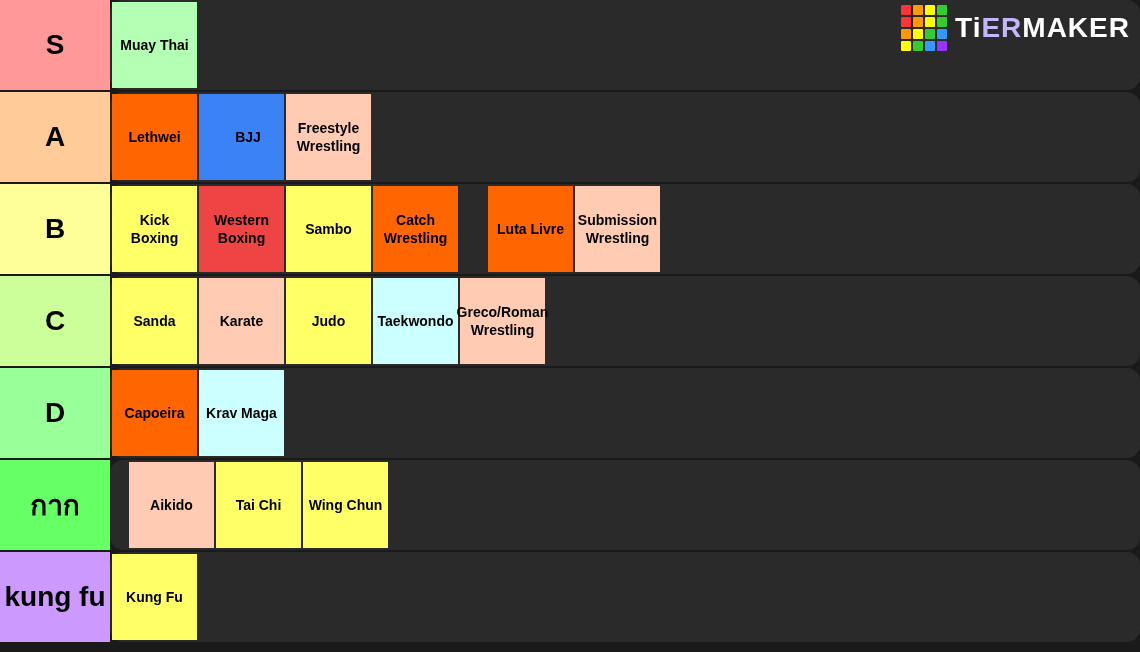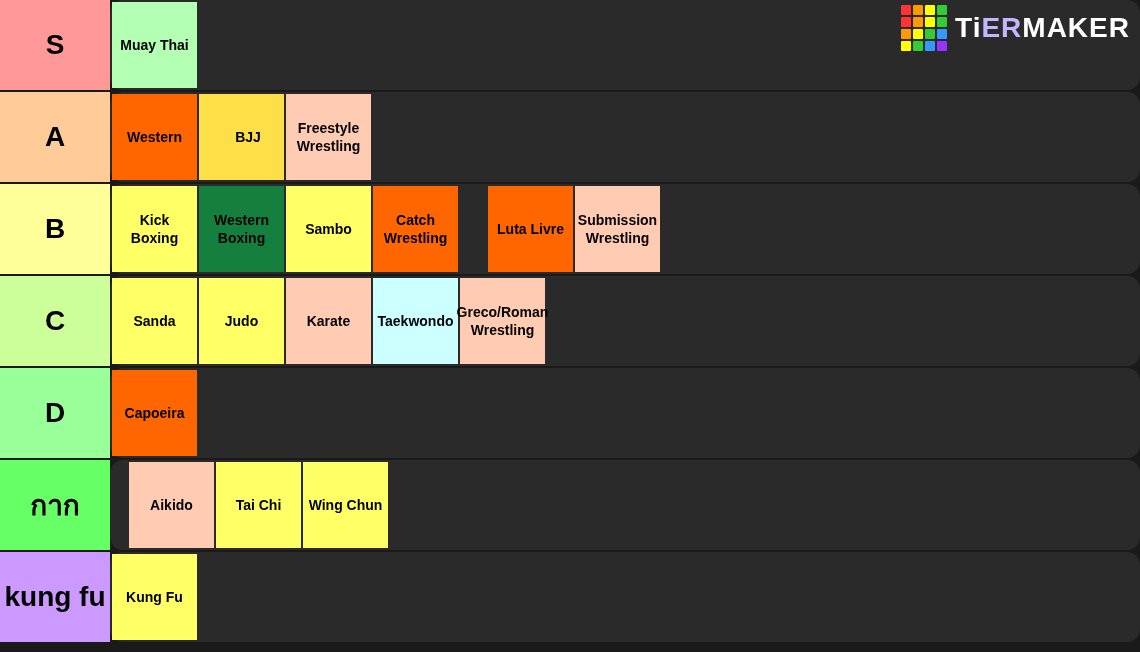--- a/index.html
+++ b/index.html
@@ -115,50 +115,51 @@
   <div id="tier-container">
       <div class="tier-row">
         <div class="tier-label" style="background: rgb(255, 153, 153);">S</div>
         <div class="tier-items">
           <div class="tier-item" style="background: rgb(179, 255, 179);">Muay Thai</div>
         </div>
       </div>
       <div class="tier-row">
         <div class="tier-label" style="background: rgb(255, 204, 153);">A</div>
         <div class="tier-items">
-          <div class="tier-item" style="background: rgb(255, 102, 0);">Western</div>
-          <div class="tier-item" style="background: #fde047; padding-left: 17px;">BJJ</div>
+          <div class="tier-item" style="background: rgb(255, 102, 0);">Lethwei</div>
+          <div class="tier-item" style="background: #3b82f6; padding-left: 17px;">BJJ</div>
           <div class="tier-item" style="background: rgb(255, 204, 179);">Freestyle Wrestling</div>
         </div>
       </div>
       <div class="tier-row">
         <div class="tier-label" style="background: rgb(255, 255, 153);">B</div>
         <div class="tier-items">
           <div class="tier-item" style="background: rgb(255, 255, 102);">Kick Boxing</div>
-          <div class="tier-item" style="background: #15803d;">Western Boxing</div>
+          <div class="tier-item" style="background: #ef4444;">Western Boxing</div>
           <div class="tier-item" style="background: rgb(255, 255, 102);">Sambo</div>
           <div class="tier-item" style="background: rgb(255, 102, 0);">Catch Wrestling</div>
           <div class="tier-item" style="background: rgb(255, 102, 0); margin-left: 28px;">Luta Livre</div>
           <div class="tier-item" style="background: rgb(255, 204, 179);">Submission Wrestling</div>
         </div>
       </div>
       <div class="tier-row">
         <div class="tier-label" style="background: rgb(204, 255, 153);">C</div>
         <div class="tier-items">
           <div class="tier-item" style="background: rgb(255, 255, 102);">Sanda</div>
+          <div class="tier-item" style="background: rgb(255, 204, 179);">Karate</div>
           <div class="tier-item" style="background: rgb(255, 255, 102);">Judo</div>
-          <div class="tier-item" style="background: rgb(255, 204, 179);">Karate</div>
           <div class="tier-item" style="background: rgb(204, 255, 255);">Taekwondo</div>
           <div class="tier-item" style="background: rgb(255, 204, 179);">Greco/Roman Wrestling</div>
         </div>
       </div>
       <div class="tier-row">
         <div class="tier-label" style="background: rgb(153, 255, 153);">D</div>
         <div class="tier-items">
           <div class="tier-item" style="background: rgb(255, 102, 0);">Capoeira</div>
+          <div class="tier-item" style="background: rgb(204, 255, 255);">Krav Maga</div>
         </div>
       </div>
       <div class="tier-row">
         <div class="tier-label" style="background: rgb(102, 255, 102);">กาก</div>
         <div class="tier-items">
           <div class="tier-item" style="background: rgb(255, 204, 179); margin-left: 17px;">Aikido</div>
           <div class="tier-item" style="background: rgb(255, 255, 102);">Tai Chi</div>
           <div class="tier-item" style="background: rgb(255, 255, 102);">Wing Chun</div>
         </div>
       </div>

